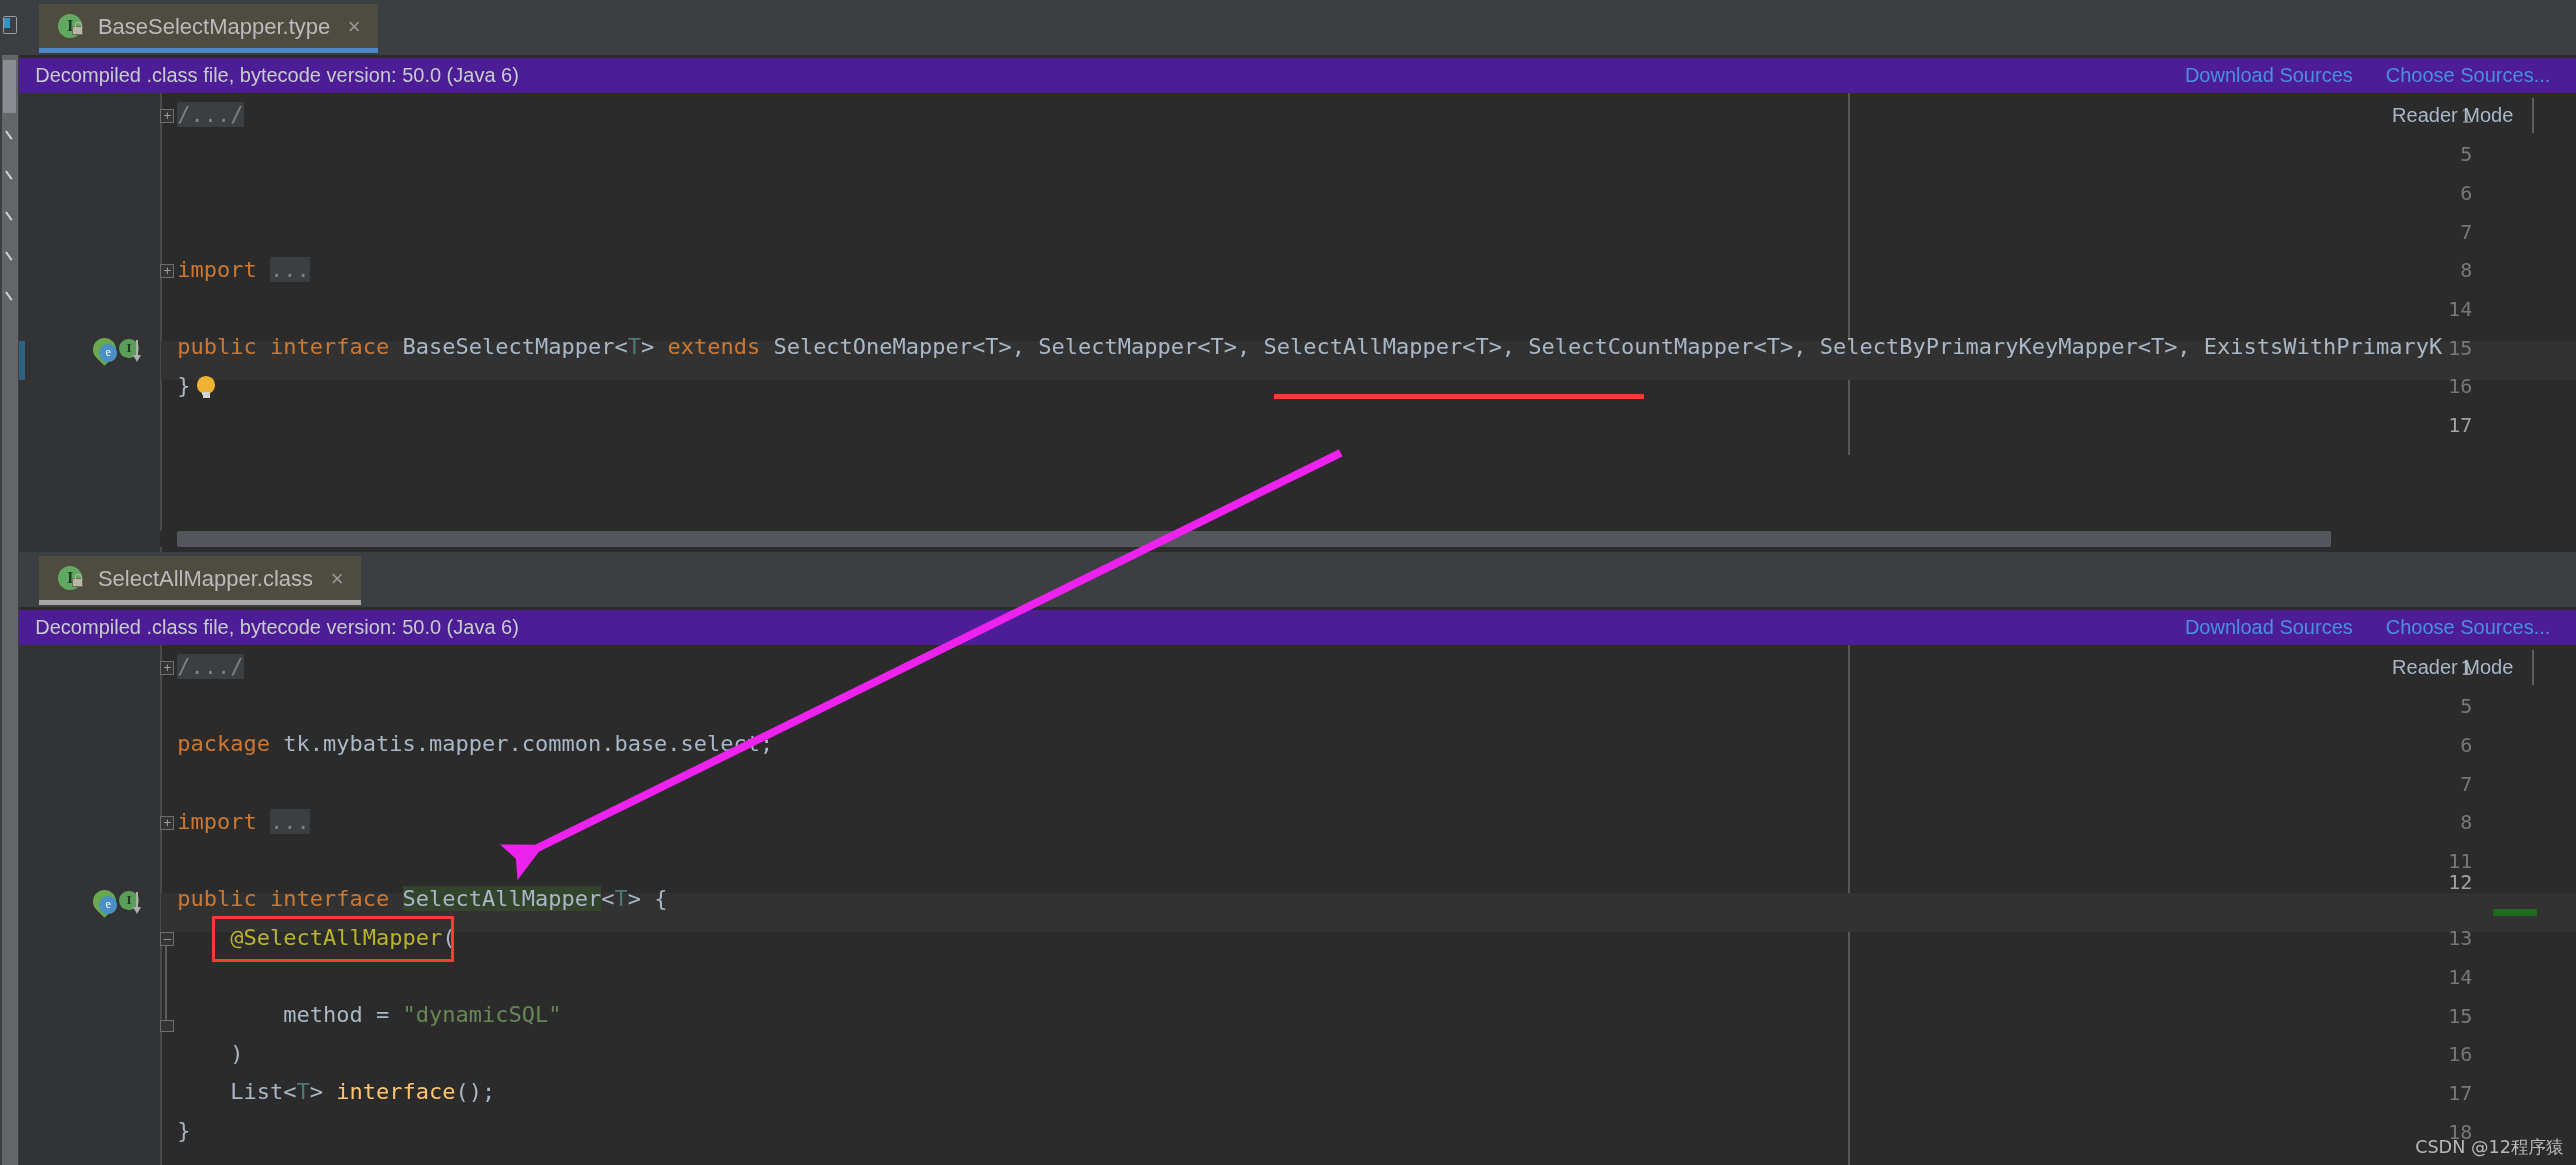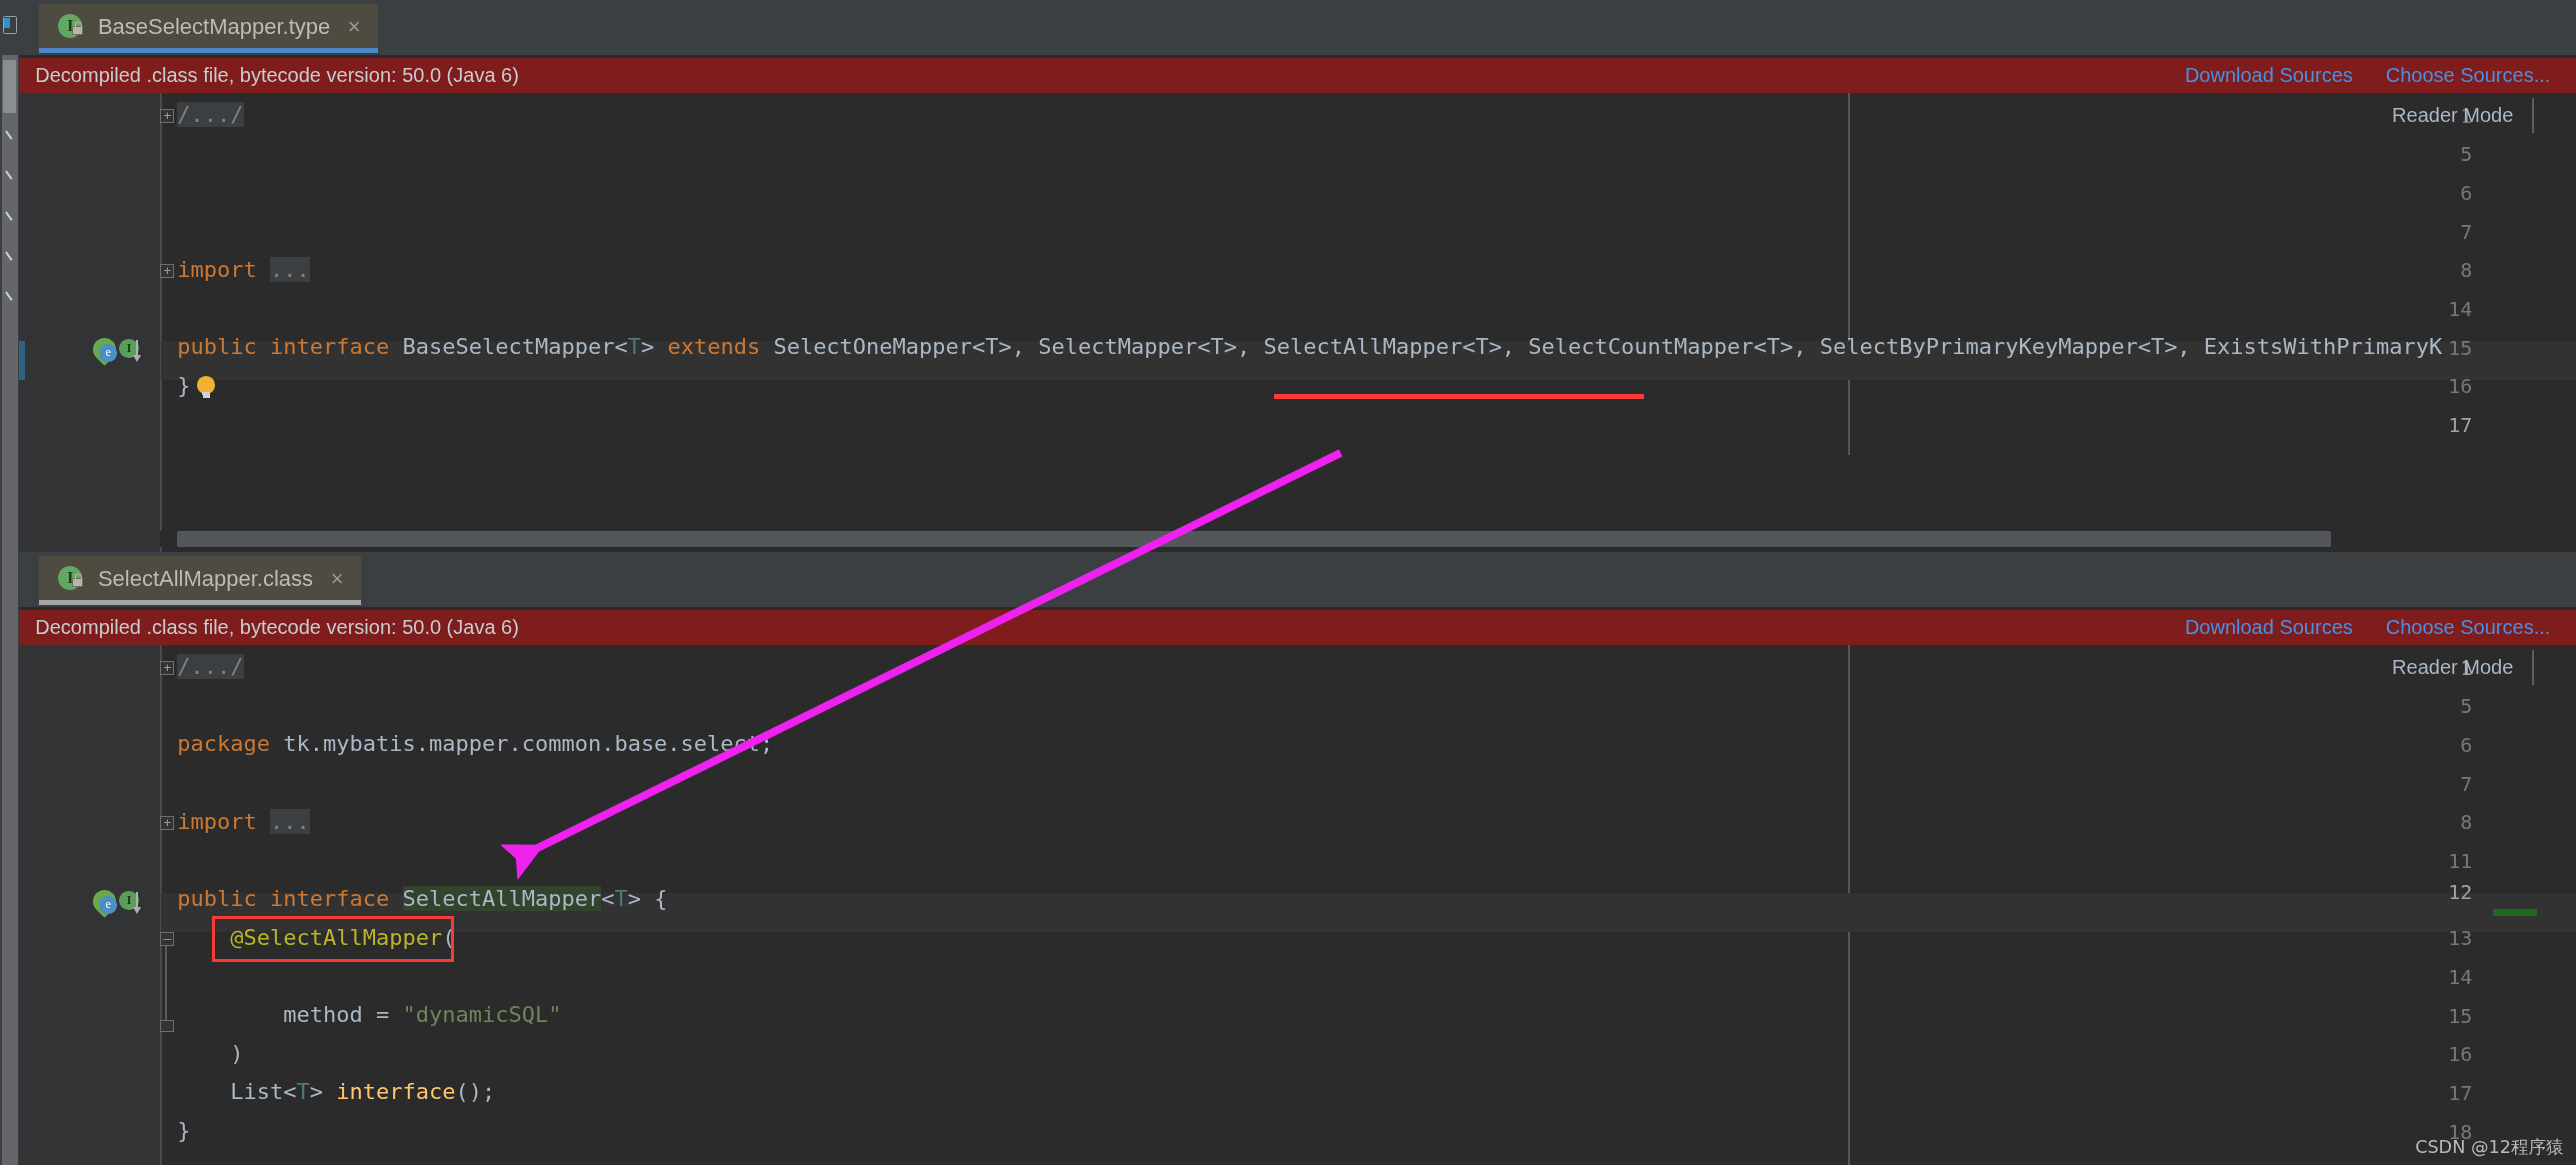--- a/index.html
+++ b/index.html
@@ -28,21 +28,21 @@
   .tabicon{position:relative;width:26px;height:26px;margin-right:14px;flex:none;}
   .tabicon .circ{position:absolute;left:0;top:0;width:24.6px;height:24.6px;border-radius:50%;
      background:#62a862;color:#1e3d1e;font-family:"Liberation Serif",serif;font-size:16.7px;font-weight:bold;
      display:flex;align-items:center;justify-content:center;}
   .tabicon .lock{position:absolute;left:14px;top:12.3px;width:11.4px;height:9.7px;background:#b7b7a4;border:0.9px solid #6d6d5e;box-sizing:border-box;border-radius:0.9px;}
   .tabicon .lock:before{content:"";position:absolute;left:2.6px;top:-4.4px;width:4.4px;height:5.3px;border:1.8px solid #b7b7a4;border-bottom:none;border-radius:2.6px 2.6px 0 0;}
   .tabtext{font-size:22px;color:#bbbbbb;white-space:nowrap;}
   .tabclose{margin-left:17.6px;font-size:22px;color:#9a9a9a;line-height:1;}
 
   
-  .banner{position:relative;height:35px;background:#7f1d1d;display:flex;align-items:center;}
+  .banner{position:relative;height:35px;background:#4c1d95;display:flex;align-items:center;}
   .banner-text{font-size:20px;color:#c8ccd0;padding-left:16px;}
   .banner-links{margin-left:auto;display:flex;gap:33px;padding-right:26px;}
   .banner-link{font-size:20px;color:#4b8fe3;white-space:nowrap;}
 
   
   .edbody{position:relative;background:#2b2b2b;overflow:hidden;}
   .gutter{position:absolute;left:0;top:0;bottom:0;width:141px;background:#313335;}
   .gutter-sep{position:absolute;left:141px;top:0;bottom:0;width:1.8px;background:#4a4a4a;}
   .lnum{position:absolute;right:104px;font-family:"DejaVu Sans Mono",monospace;font-size:20px;color:#787878;text-align:right;width:53px;}
   .lnum.cur{color:#a4a3a3;}
@@ -223,21 +223,21 @@
       <div class="marginline" style="left:1829px;height:520px;"></div>
 
       <div class="caret-line" style="top:248px;height:39px;"></div>
 
       <div class="lnum cur" style="top:10.6px;">1</div>
       <div class="lnum" style="top:49px;">5</div>
       <div class="lnum" style="top:88px;">6</div>
       <div class="lnum" style="top:127px;">7</div>
       <div class="lnum" style="top:165px;">8</div>
       <div class="lnum" style="top:204px;">11</div>
-      <div class="lnum cur" style="top:235px;">12</div>
+      <div class="lnum cur" style="top:225px;">12</div>
       <div class="lnum" style="top:281px;">13</div>
       <div class="lnum" style="top:320px;">14</div>
       <div class="lnum" style="top:359px;">15</div>
       <div class="lnum" style="top:397px;">16</div>
       <div class="lnum" style="top:436px;">17</div>
       <div class="lnum" style="top:475px;">18</div>
 
       <div class="fold" style="top:16px;">+</div>
       <div class="fold" style="top:171px;">+</div>
       <div class="fold" style="top:287px;">–</div>

